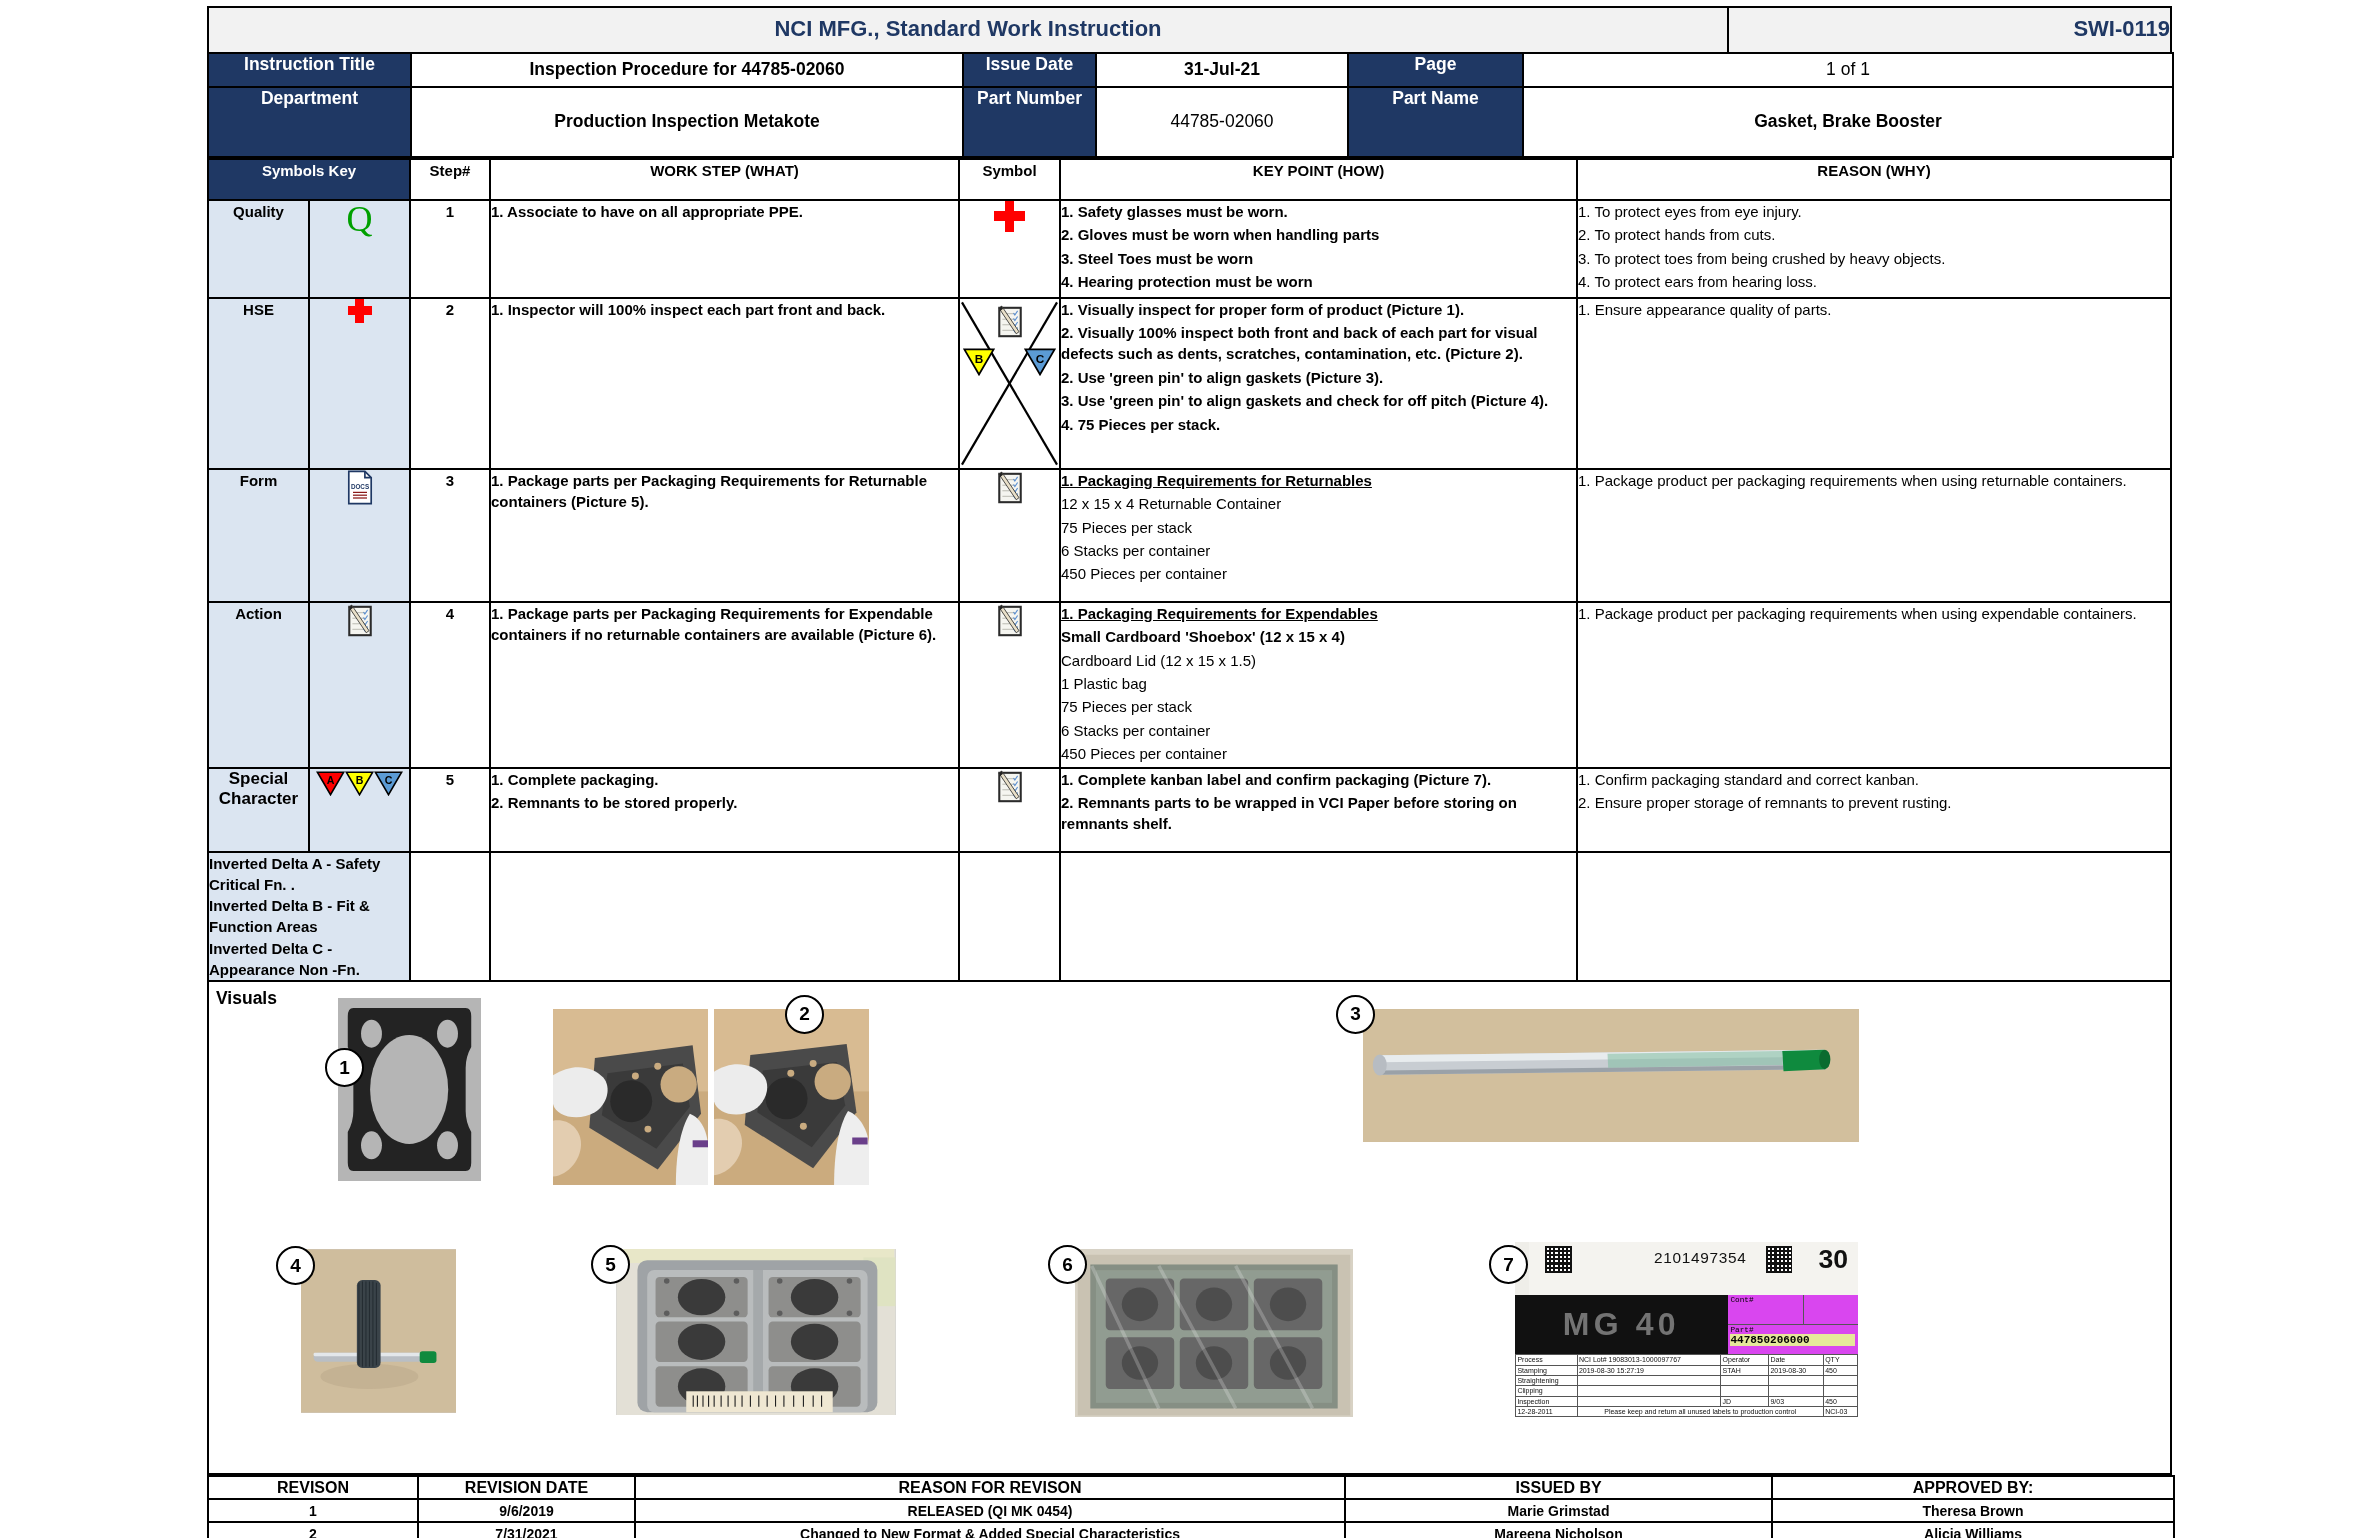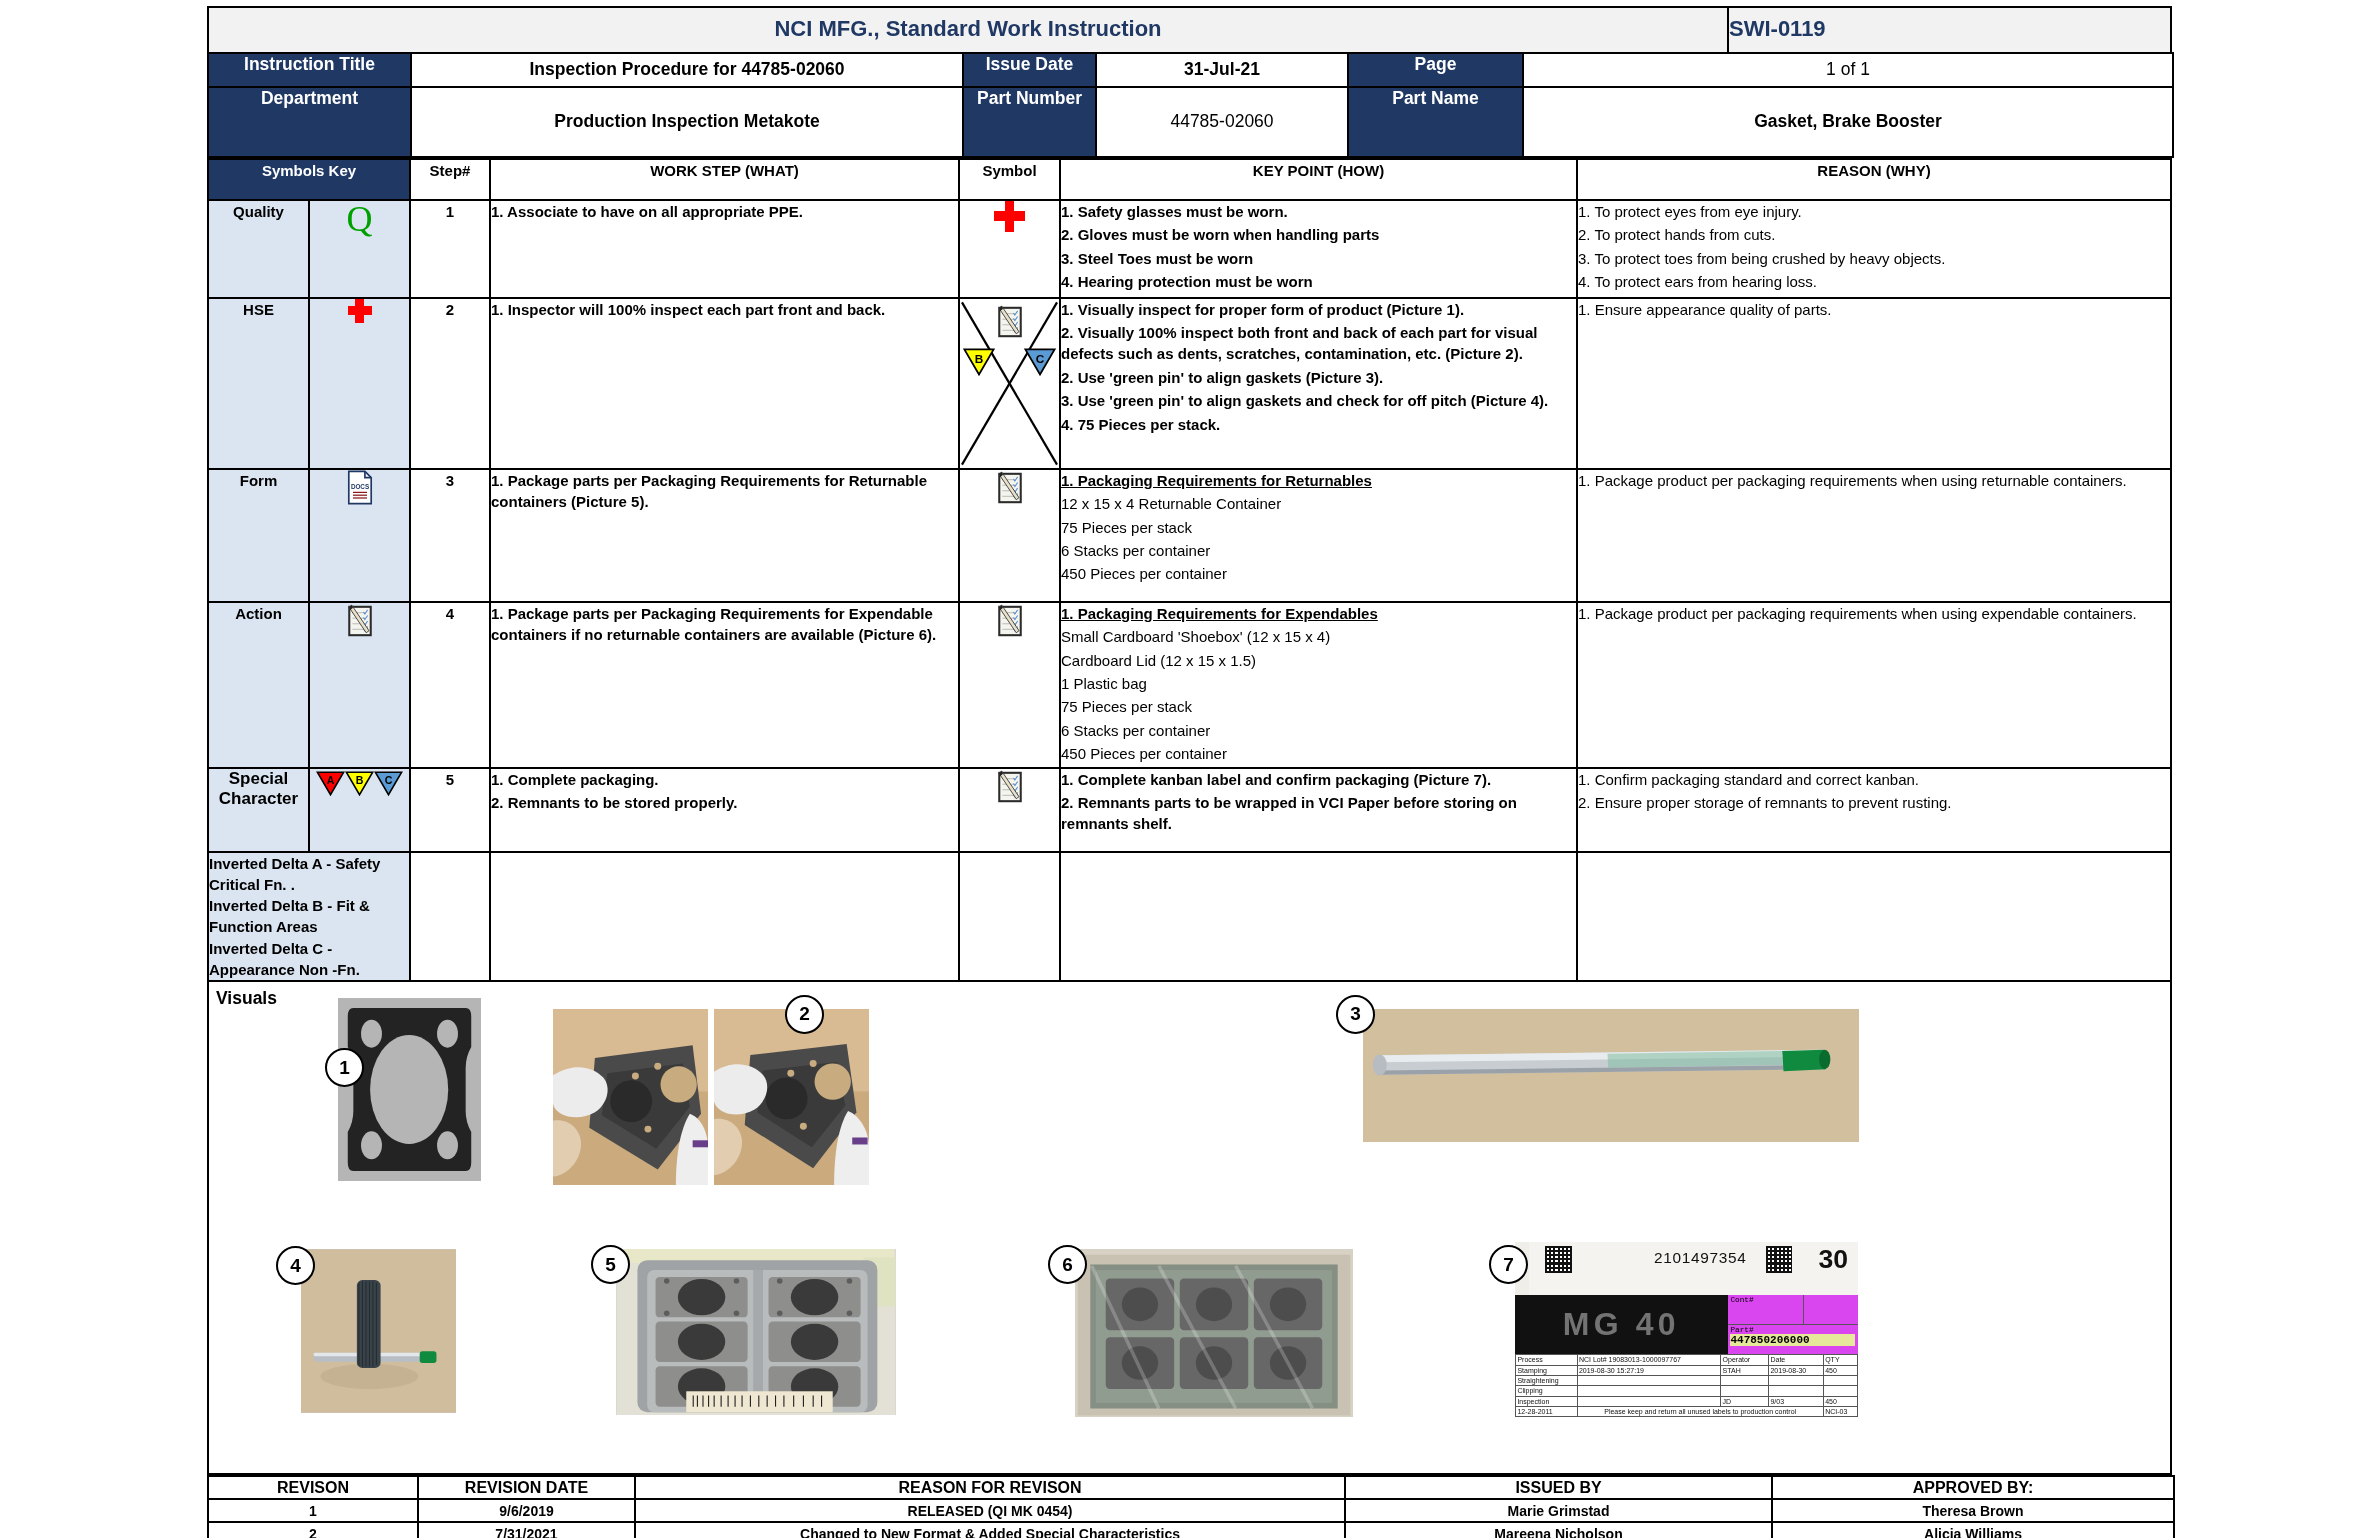--- a/index.html
+++ b/index.html
@@ -23,21 +23,21 @@
 
   
   .banner-wrap { display:flex; border:2.1px solid #000; border-bottom:none; }
   .banner-main {
     flex: 1 1 auto; background:#F2F2F2; color:#1F3864;
     font-weight:bold; font-size:22px; text-align:center;
     padding:8.4px 0 9.8px 0; border-right:2.1px solid #000;
   }
   .banner-doc {
     flex: 0 0 441px; background:#F2F2F2; color:#1F3864;
-    font-weight:bold; font-size:22px; text-align:left; padding:8.4px 0 9.8px 0;
+    font-weight:bold; font-size:22px; text-align:right; padding:8.4px 0 9.8px 0;
   }
 
   
   .hdr td { height: 34px; font-size: 17.5px; }
   .hdr .val { text-align:center; vertical-align:middle; font-weight:bold; font-size:17.5px; background:#fff; }
 
   
   .body-tbl td { font-size: 15px; line-height: 1.42; }
   .colhdr { font-weight:bold; text-align:center; vertical-align:middle; font-size:17.5px; height:41px; background:#fff; }
   .sym-name { font-weight:bold; text-align:center; vertical-align:middle; font-size:17.5px; background:#DBE5F1; }
@@ -344,21 +344,21 @@
                 <polyline points="28,21 30,24 34,18"></polyline>
             <polyline points="28,29 30,32 34,26"></polyline>
                 <polyline points="28,37 30,40 34,34"></polyline>
           </g>
           <polygon points="7,6 11,3 36,40 32,43" fill="#e8dfc8" stroke="#2b2b2b" stroke-width="1.2"></polygon>
           <polygon points="7,6 11,3 13,7 9,10" fill="#222"></polygon>
         </svg>
       </td>
       <td class="keypoint">
         <p class="l underline">1. Packaging Requirements for Expendables</p>
-        <p class="l" style="font-weight:normal">Small Cardboard 'Shoebox' (12 x 15 x 4)</p>
+        <p class="l" style="font-weight:bold">Small Cardboard 'Shoebox' (12 x 15 x 4)</p>
         <p class="l" style="font-weight:normal">Cardboard Lid (12 x 15 x 1.5)</p>
         <p class="l" style="font-weight:normal">1 Plastic bag</p>
         <p class="l" style="font-weight:normal">75 Pieces per stack</p>
         <p class="l" style="font-weight:normal">6 Stacks per container</p>
         <p class="l" style="font-weight:normal">450 Pieces per container</p>
       </td>
       <td class="why plain">
         <p class="l">1. Package product per packaging requirements when using expendable containers.</p>
       </td>
     </tr>

